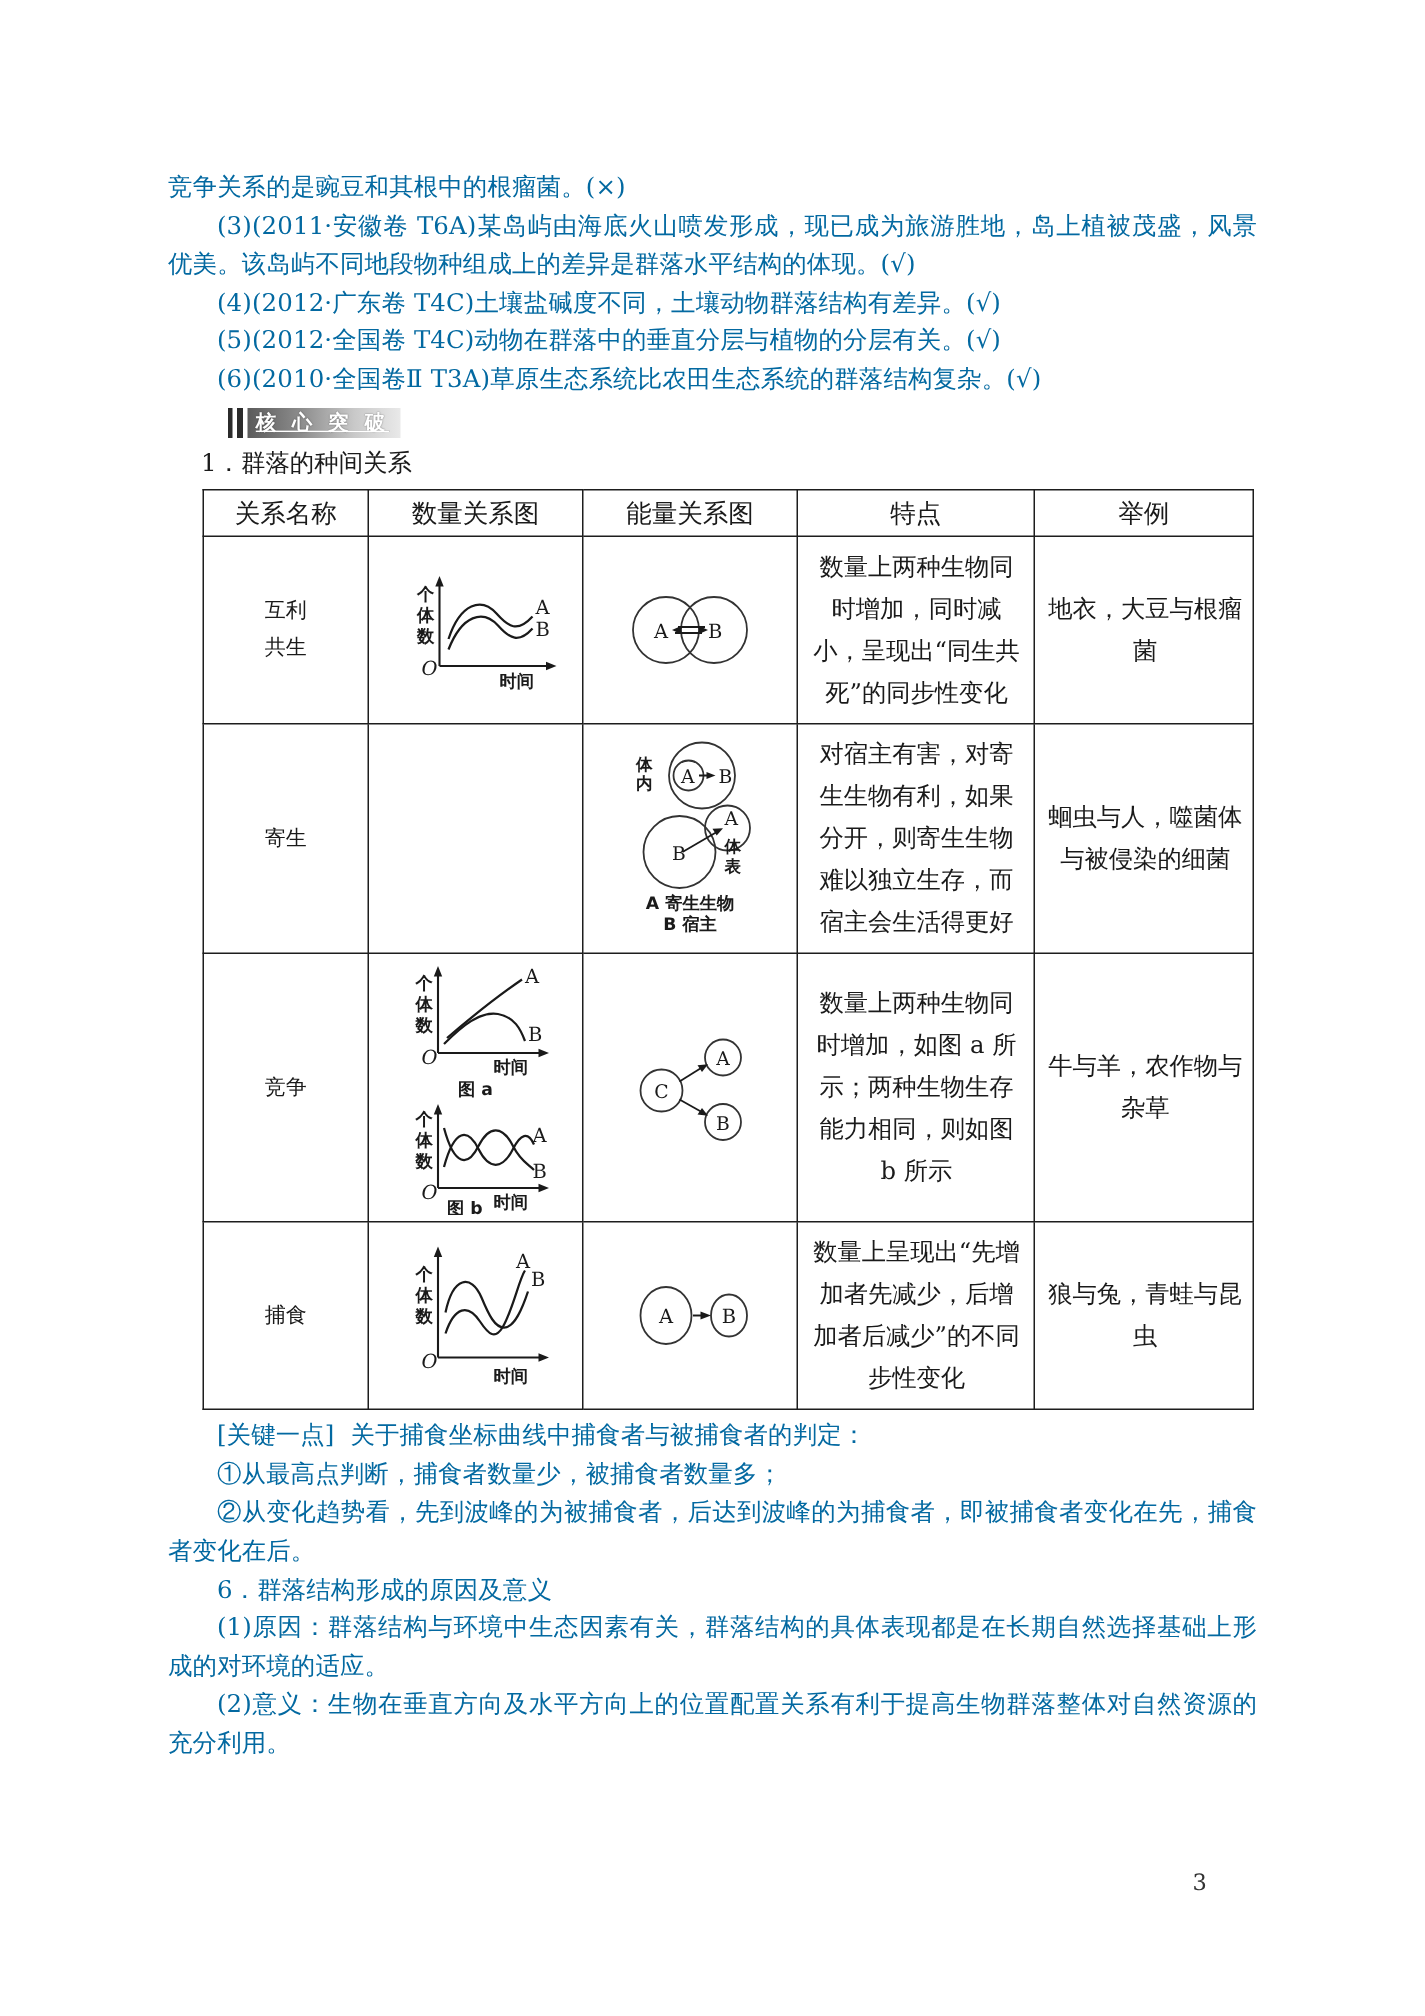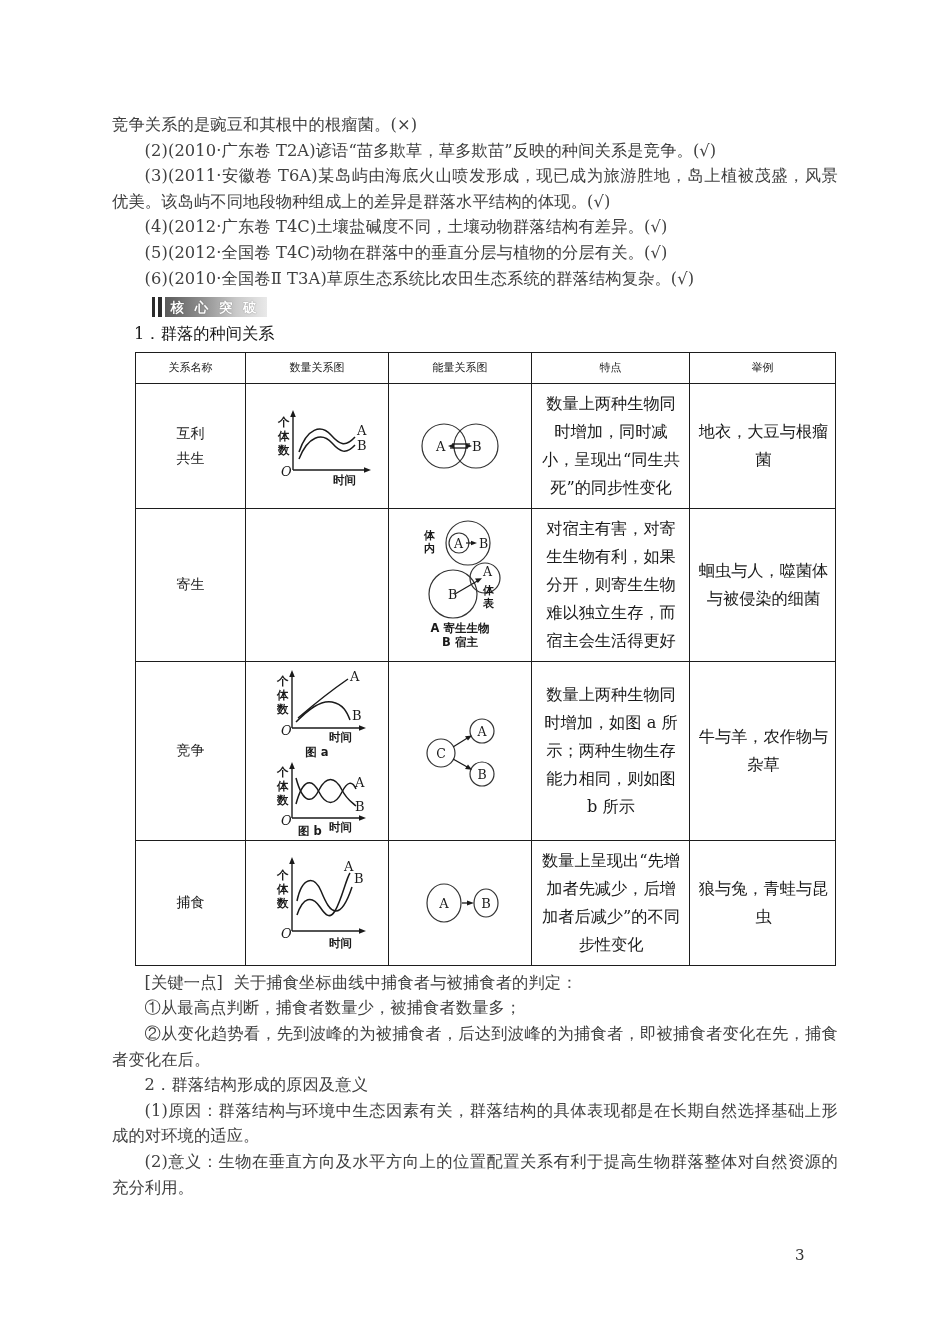--- a/index.html
+++ b/index.html
@@ -28,21 +28,21 @@
     width: 726px;
   }
 
   
   .para {
     font-size: 16.3px;
     line-height: 25.6px;
     text-align: justify;
     letter-spacing: 0.1px;
     margin: 0;
-    color: #404040;
+    color: #0369a1;
   }
   .para.indent { text-indent: 2em; }
 
   
   .badge-row {
     margin-top: 6px;
     margin-bottom: 2px;
     height: 22px;
     position: relative;
   }
@@ -70,20 +70,21 @@
     background: linear-gradient(to right, #5b5b5b 0%, #8d8d8d 35%, #c9c9c9 70%, #e9e9e9 100%);
     color: #ffffff;
     font-family: "DejaVu Sans", "Liberation Sans", sans-serif;
     font-weight: bold;
     font-size: 13.5px;
     line-height: 20px;
     letter-spacing: 3px;
     padding: 0 7px 0 6px;
     text-shadow: 0 0 1px rgba(0,0,0,0.55);
     white-space: nowrap;
+    text-decoration: underline;
   }
 
   .numhead {
     font-size: 16.3px;
     line-height: 25.6px;
     text-indent: 1.35em;
     margin: 0;
   }
 
   
@@ -96,21 +97,21 @@
   }
   table.rel td, table.rel th {
     border: 1px solid #1d1d1d;
     padding: 0;
     vertical-align: middle;
     text-align: center;
     font-weight: normal;
   }
   table.rel th {
     height: 30px;
-    font-size: 11px;
+    font-size: 17px;
     margin-top: 26px;
   }
   .col-name  { width: 110px; }
   .col-num   { width: 143px; }
   .col-eng   { width: 143px; }
   .col-feat  { width: 158px; }
   .col-exam  { width: 146px; }
 
   .relname {
     font-size: 14px;
@@ -144,21 +145,20 @@
   }
   .tail { margin-top: 4px; }
 </style>
 </head>
 <body>
 
 <div class="page">
   <div class="content">
 
     <p class="para">竞争关系的是豌豆和其根中的根瘤菌。(×)</p>
-    <p class="para indent">(2)(2010·广东卷 T2A)谚语“苗多欺草，草多欺苗”反映的种间关系是竞争。(√)</p>
     <p class="para indent">(3)(2011·安徽卷 T6A)某岛屿由海底火山喷发形成，现已成为旅游胜地，岛上植被茂盛，风景优美。该岛屿不同地段物种组成上的差异是群落水平结构的体现。(√)</p>
     <p class="para indent">(4)(2012·广东卷 T4C)土壤盐碱度不同，土壤动物群落结构有差异。(√)</p>
     <p class="para indent">(5)(2012·全国卷 T4C)动物在群落中的垂直分层与植物的分层有关。(√)</p>
     <p class="para indent">(6)(2010·全国卷Ⅱ T3A)草原生态系统比农田生态系统的群落结构复杂。(√)</p>
 
     <div class="badge-row">
       <div class="badge-wrap">
         <span class="badge-bars">
             <i></i>
             <i></i>
@@ -413,21 +413,21 @@
           <td class="exam">狼与兔，青蛙与昆虫</td>
         </tr>
 
       </tbody>
     </table>
 
     <div class="tail">
       <p class="para indent"><span>[关键一点]</span>&nbsp;&nbsp;<span>关于捕食坐标曲线中捕食者与被捕食者的判定：</span></p>
       <p class="para indent">①从最高点判断，捕食者数量少，被捕食者数量多；</p>
       <p class="para indent">②从变化趋势看，先到波峰的为被捕食者，后达到波峰的为捕食者，即被捕食者变化在先，捕食者变化在后。</p>
-      <p class="para indent">2．群落结构形成的原因及意义</p>
+      <p class="para indent">6．群落结构形成的原因及意义</p>
       <p class="para indent">(1)原因：群落结构与环境中生态因素有关，群落结构的具体表现都是在长期自然选择基础上形成的对环境的适应。</p>
       <p class="para indent">(2)意义：生物在垂直方向及水平方向上的位置配置关系有利于提高生物群落整体对自然资源的充分利用。</p>
     </div>
 
   </div>
 
   <div class="pagenum">3</div>
 </div>
 
 </body></html>

